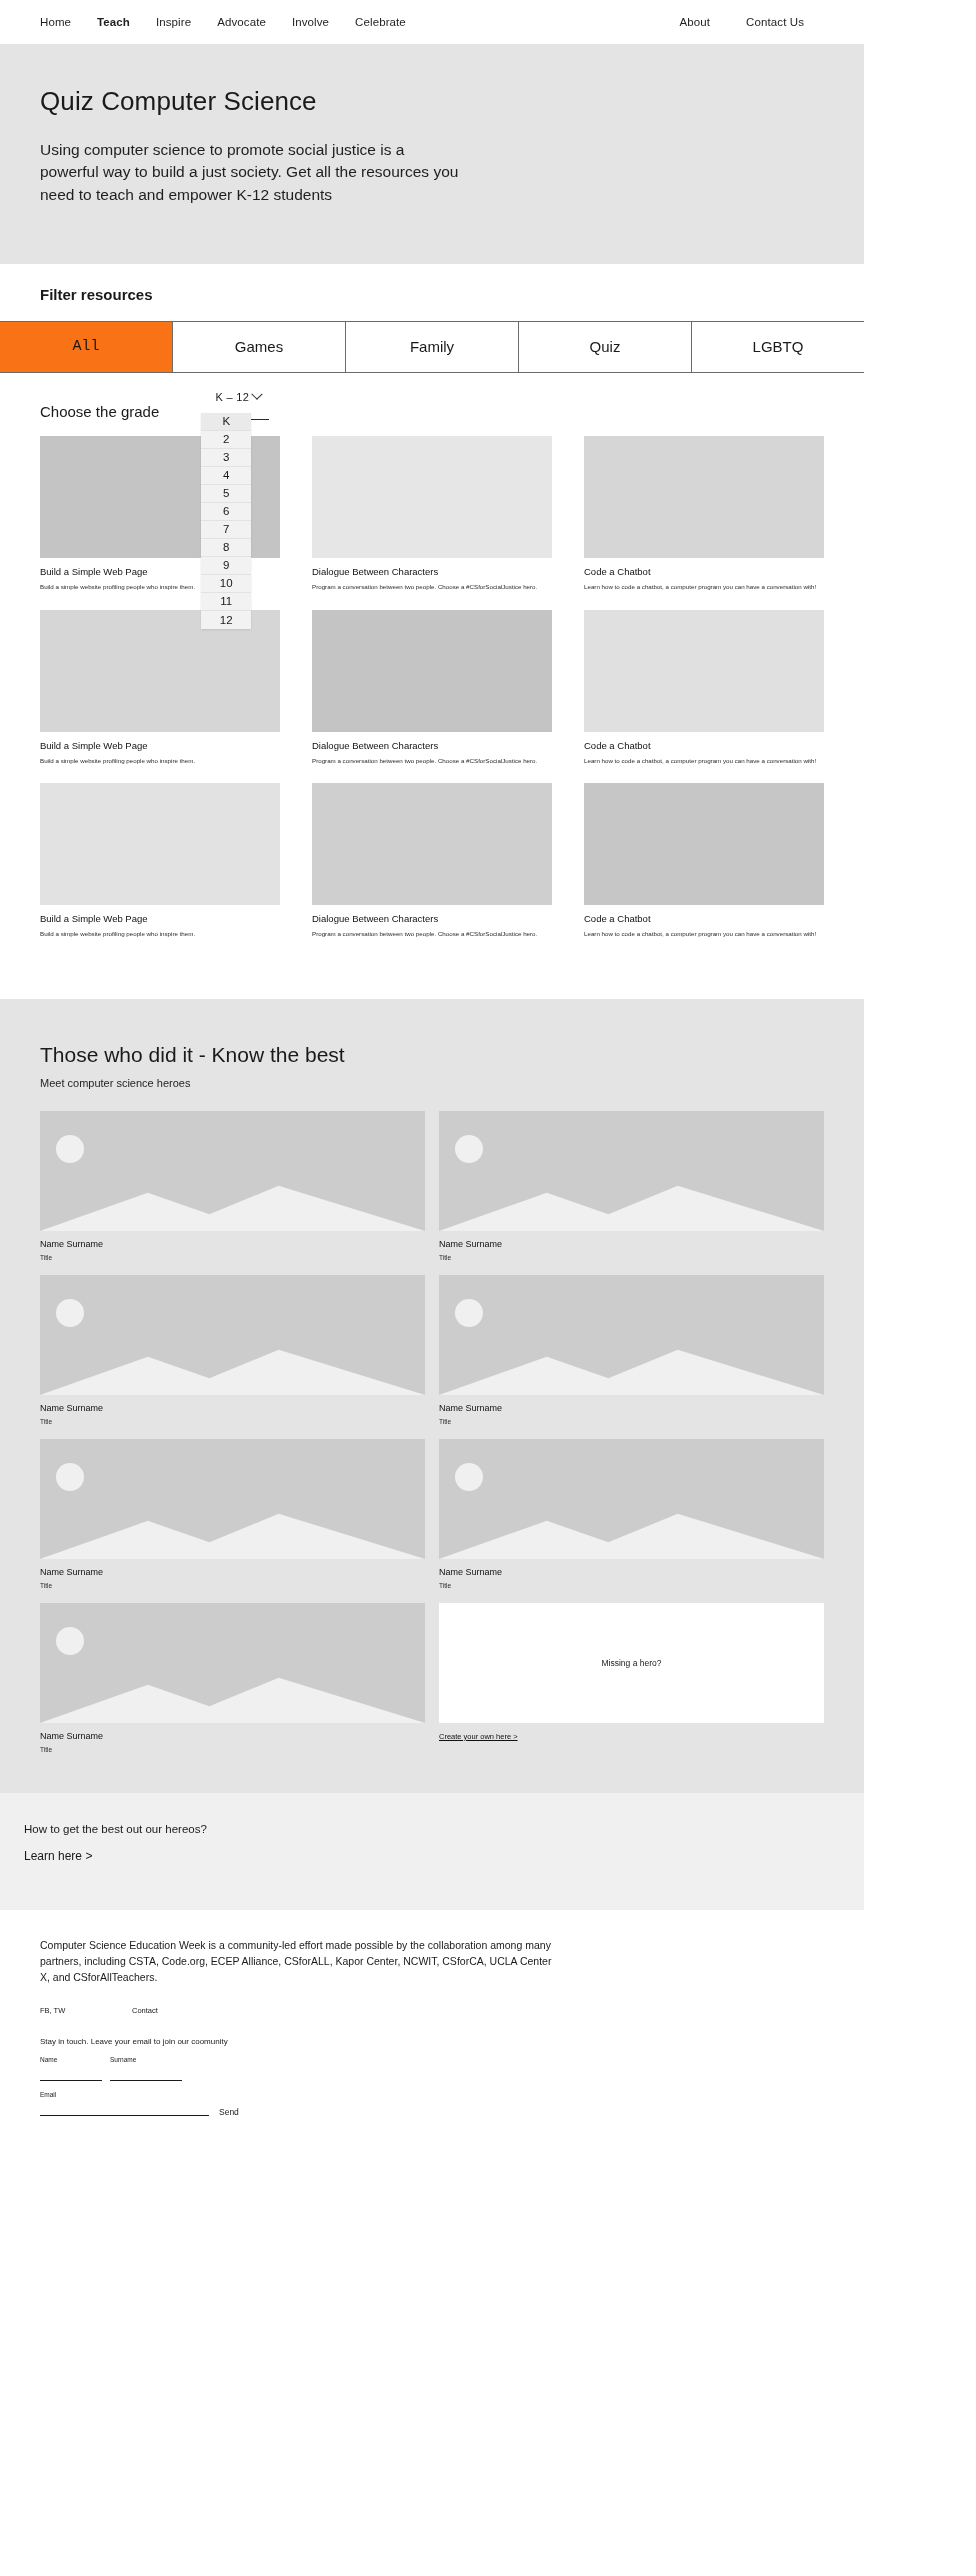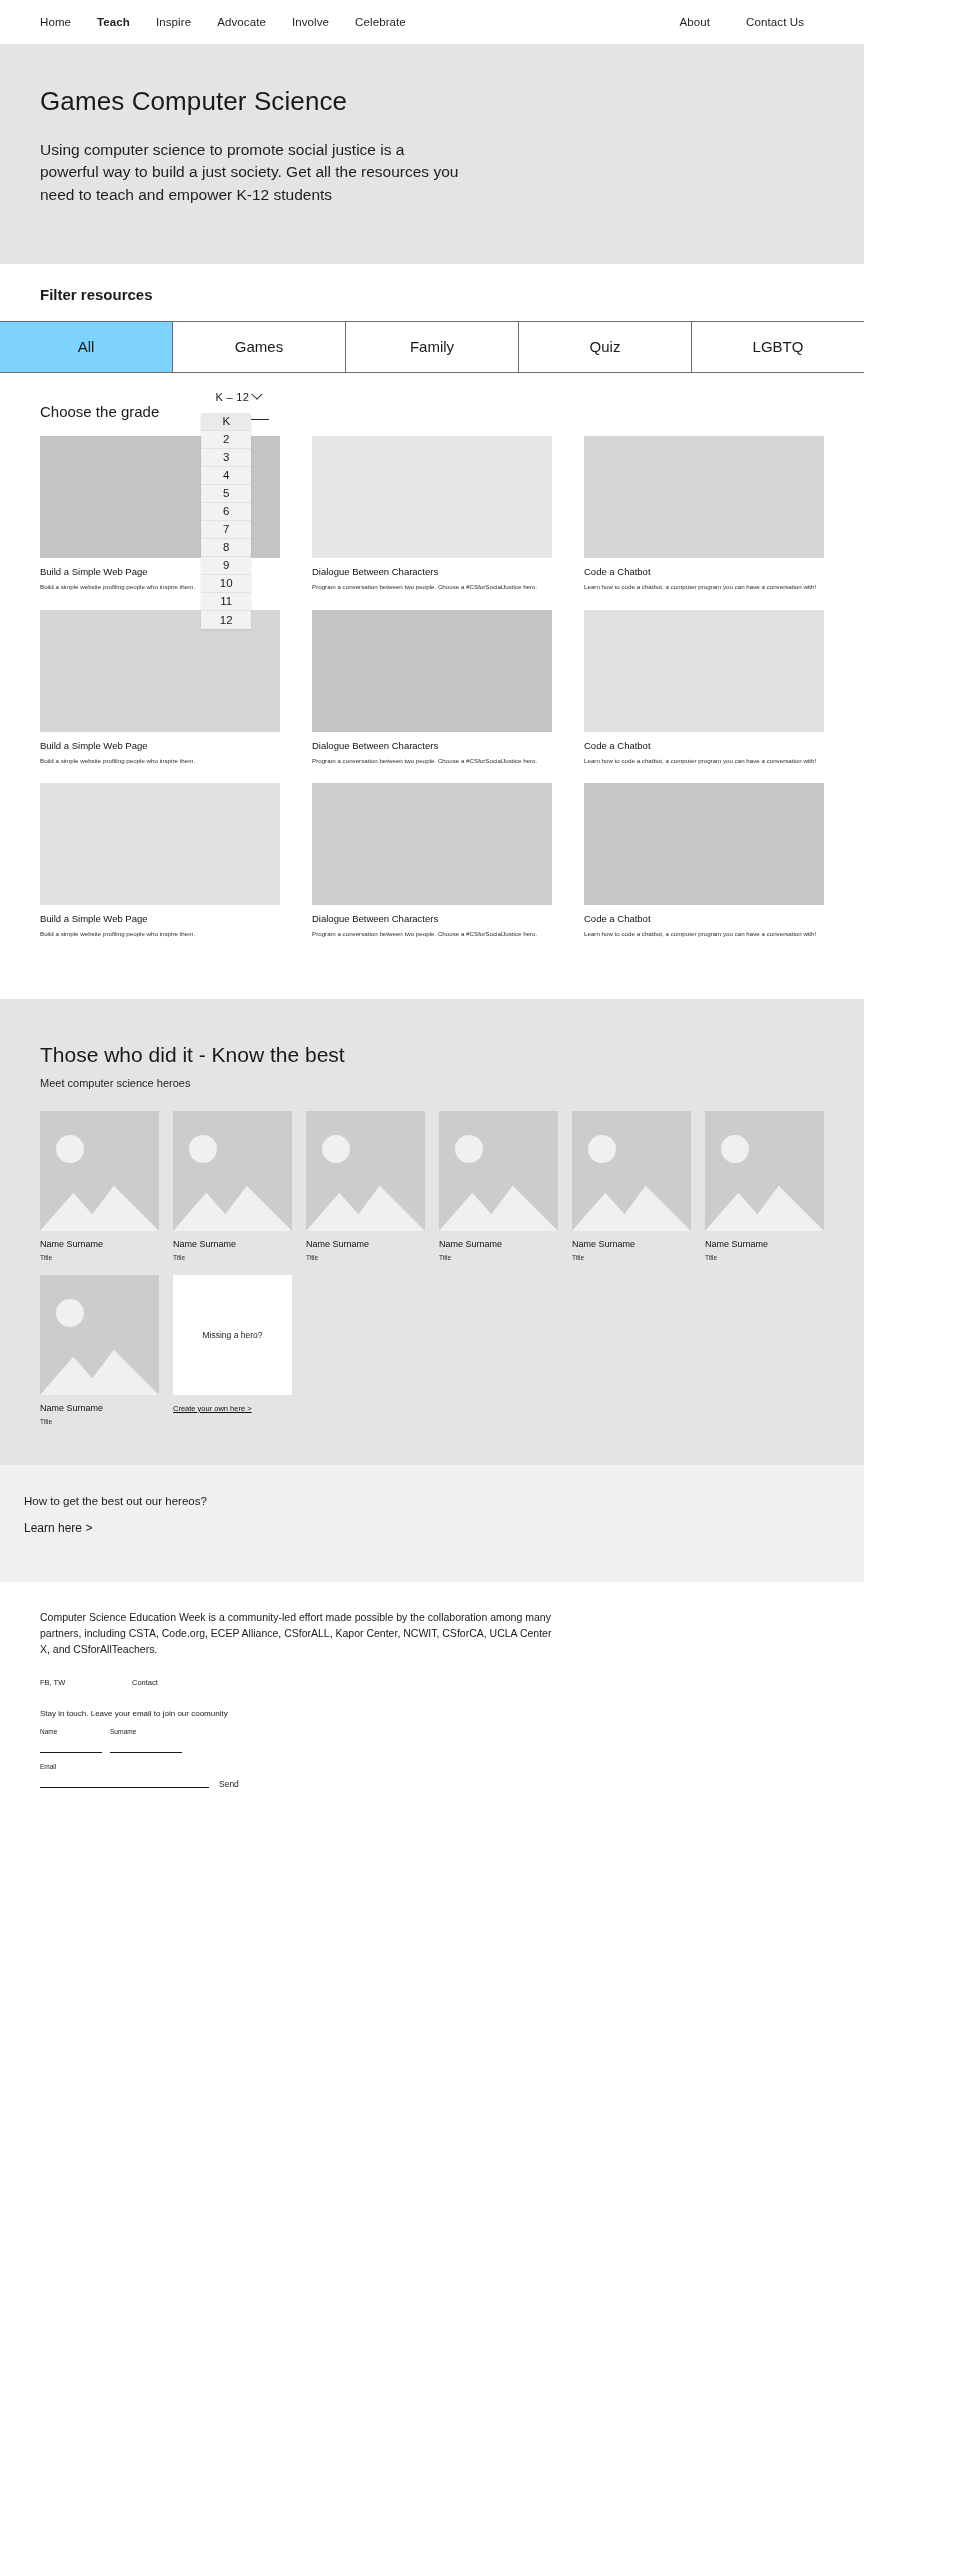--- a/index.html
+++ b/index.html
@@ -74,21 +74,21 @@
     display: flex;
     align-items: center;
     justify-content: center;
     font-size: 15px;
     color: #1a1a1a;
     background: #ffffff;
     border-right: 1px solid #6b6b6b;
     cursor: pointer;
   }
   .tab:last-child { border-right: none; }
-  .tab.selected { background: #7dd3fc; }
+  .tab.selected { background: #f97316; font-family: Liberation Mono, monospace; }
 
   
   .grade-row {
     display: flex;
     align-items: flex-end;
     padding: 18px 40px 0 40px;
     position: relative;
   }
   .grade-label { font-size: 15px; color: #1a1a1a; }
   .select-wrap { position: relative; margin-left: 48px; }
@@ -170,21 +170,21 @@
     color: #1a1a1a;
   }
   .heroes-sub {
     margin-top: 10px;
     font-size: 11px;
     color: #1f1f1f;
   }
   .heroes-grid {
     margin-top: 22px;
     display: grid;
-    grid-template-columns: repeat(6, 1fr);
+    grid-template-columns: repeat(2, 1fr);
     column-gap: 14px;
     row-gap: 14px;
   }
   .hero-card { display: flex; flex-direction: column; }
   .hero-img {
     width: 100%;
     height: 120px;
     background: #cccccc;
     position: relative;
     overflow: hidden;
@@ -302,21 +302,21 @@
         <div class="nav-item">Involve</div>
         <div class="nav-item">Celebrate</div>
       </div>
     <div class="nav-right" id="nav-right">
         <div class="nav-item">About</div>
         <div class="nav-item">Contact Us</div>
       </div>
   </div>
 
   <div class="hero">
-    <h1 class="hero-title">Games Computer Science</h1>
+    <h1 class="hero-title">Quiz Computer Science</h1>
     <p class="hero-sub">Using computer science to promote social justice is a powerful way to build a just society. Get all the resources you need to teach and empower K-12 students</p>
   </div>
 
   <div class="filter-section">
     <div class="filter-title">Filter resources</div>
     <div class="tabs" id="tabs">
         <div class="tab selected">All</div>
         <div class="tab">Games</div>
         <div class="tab">Family</div>
         <div class="tab">Quiz</div>

